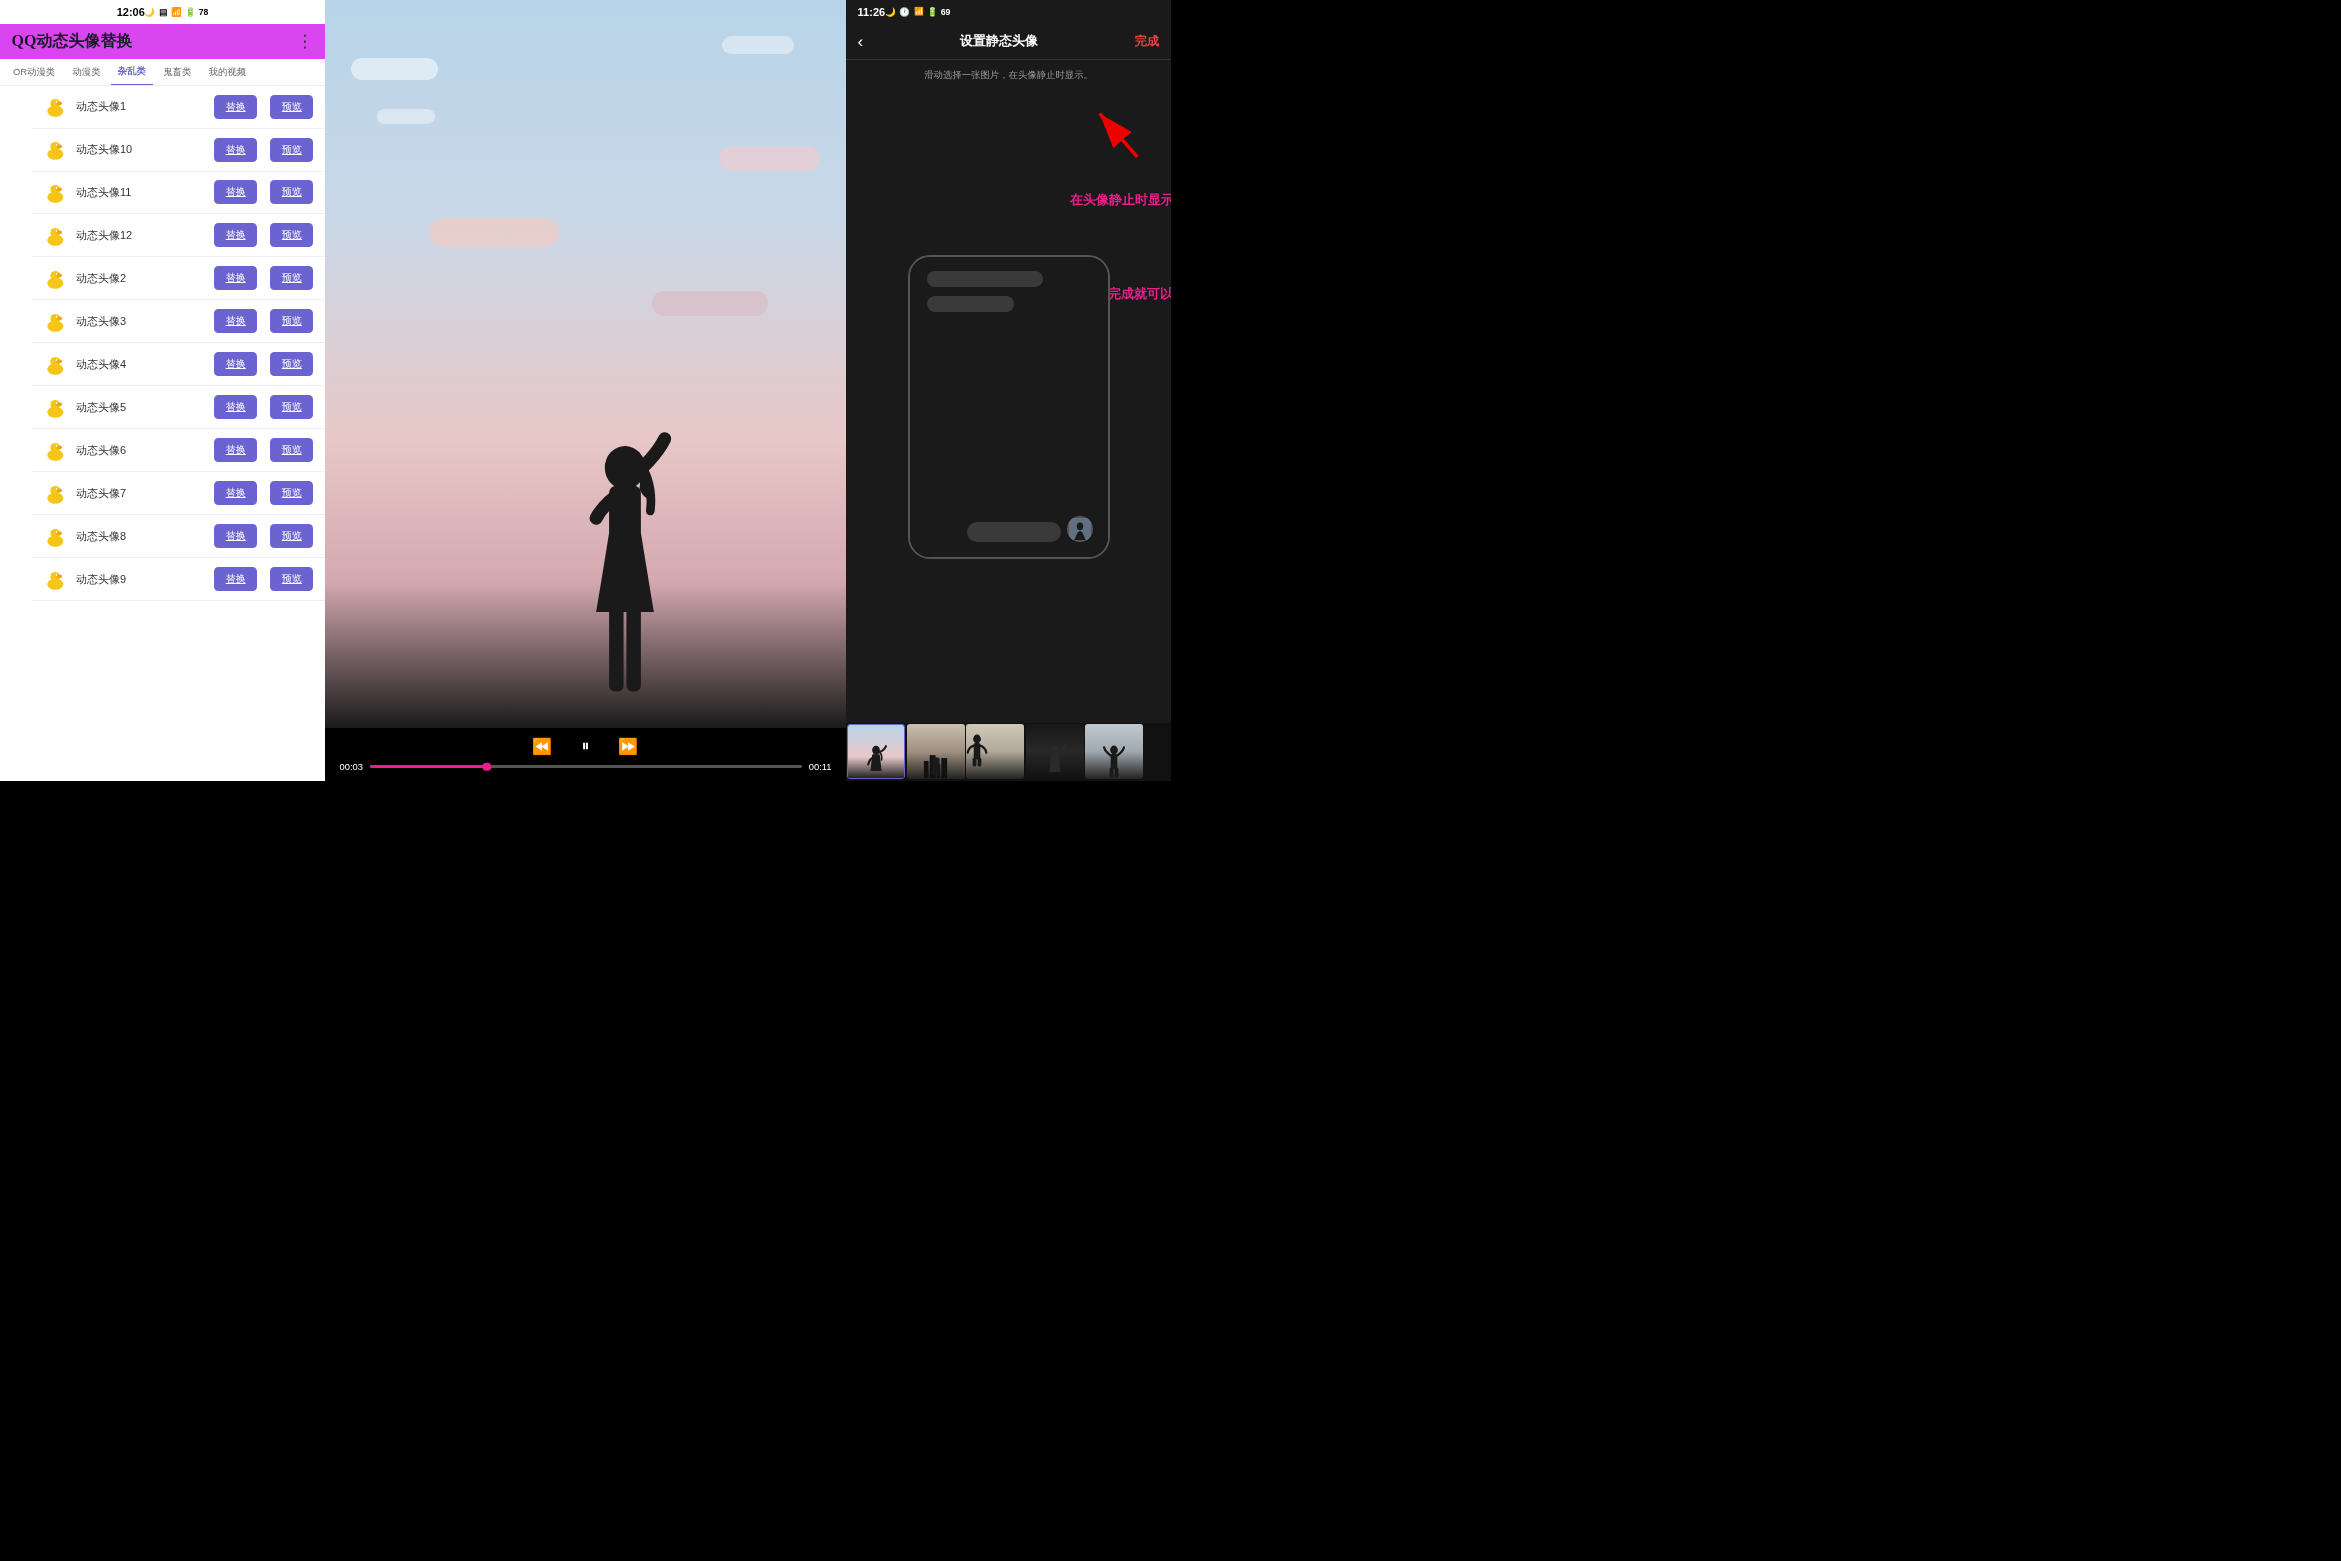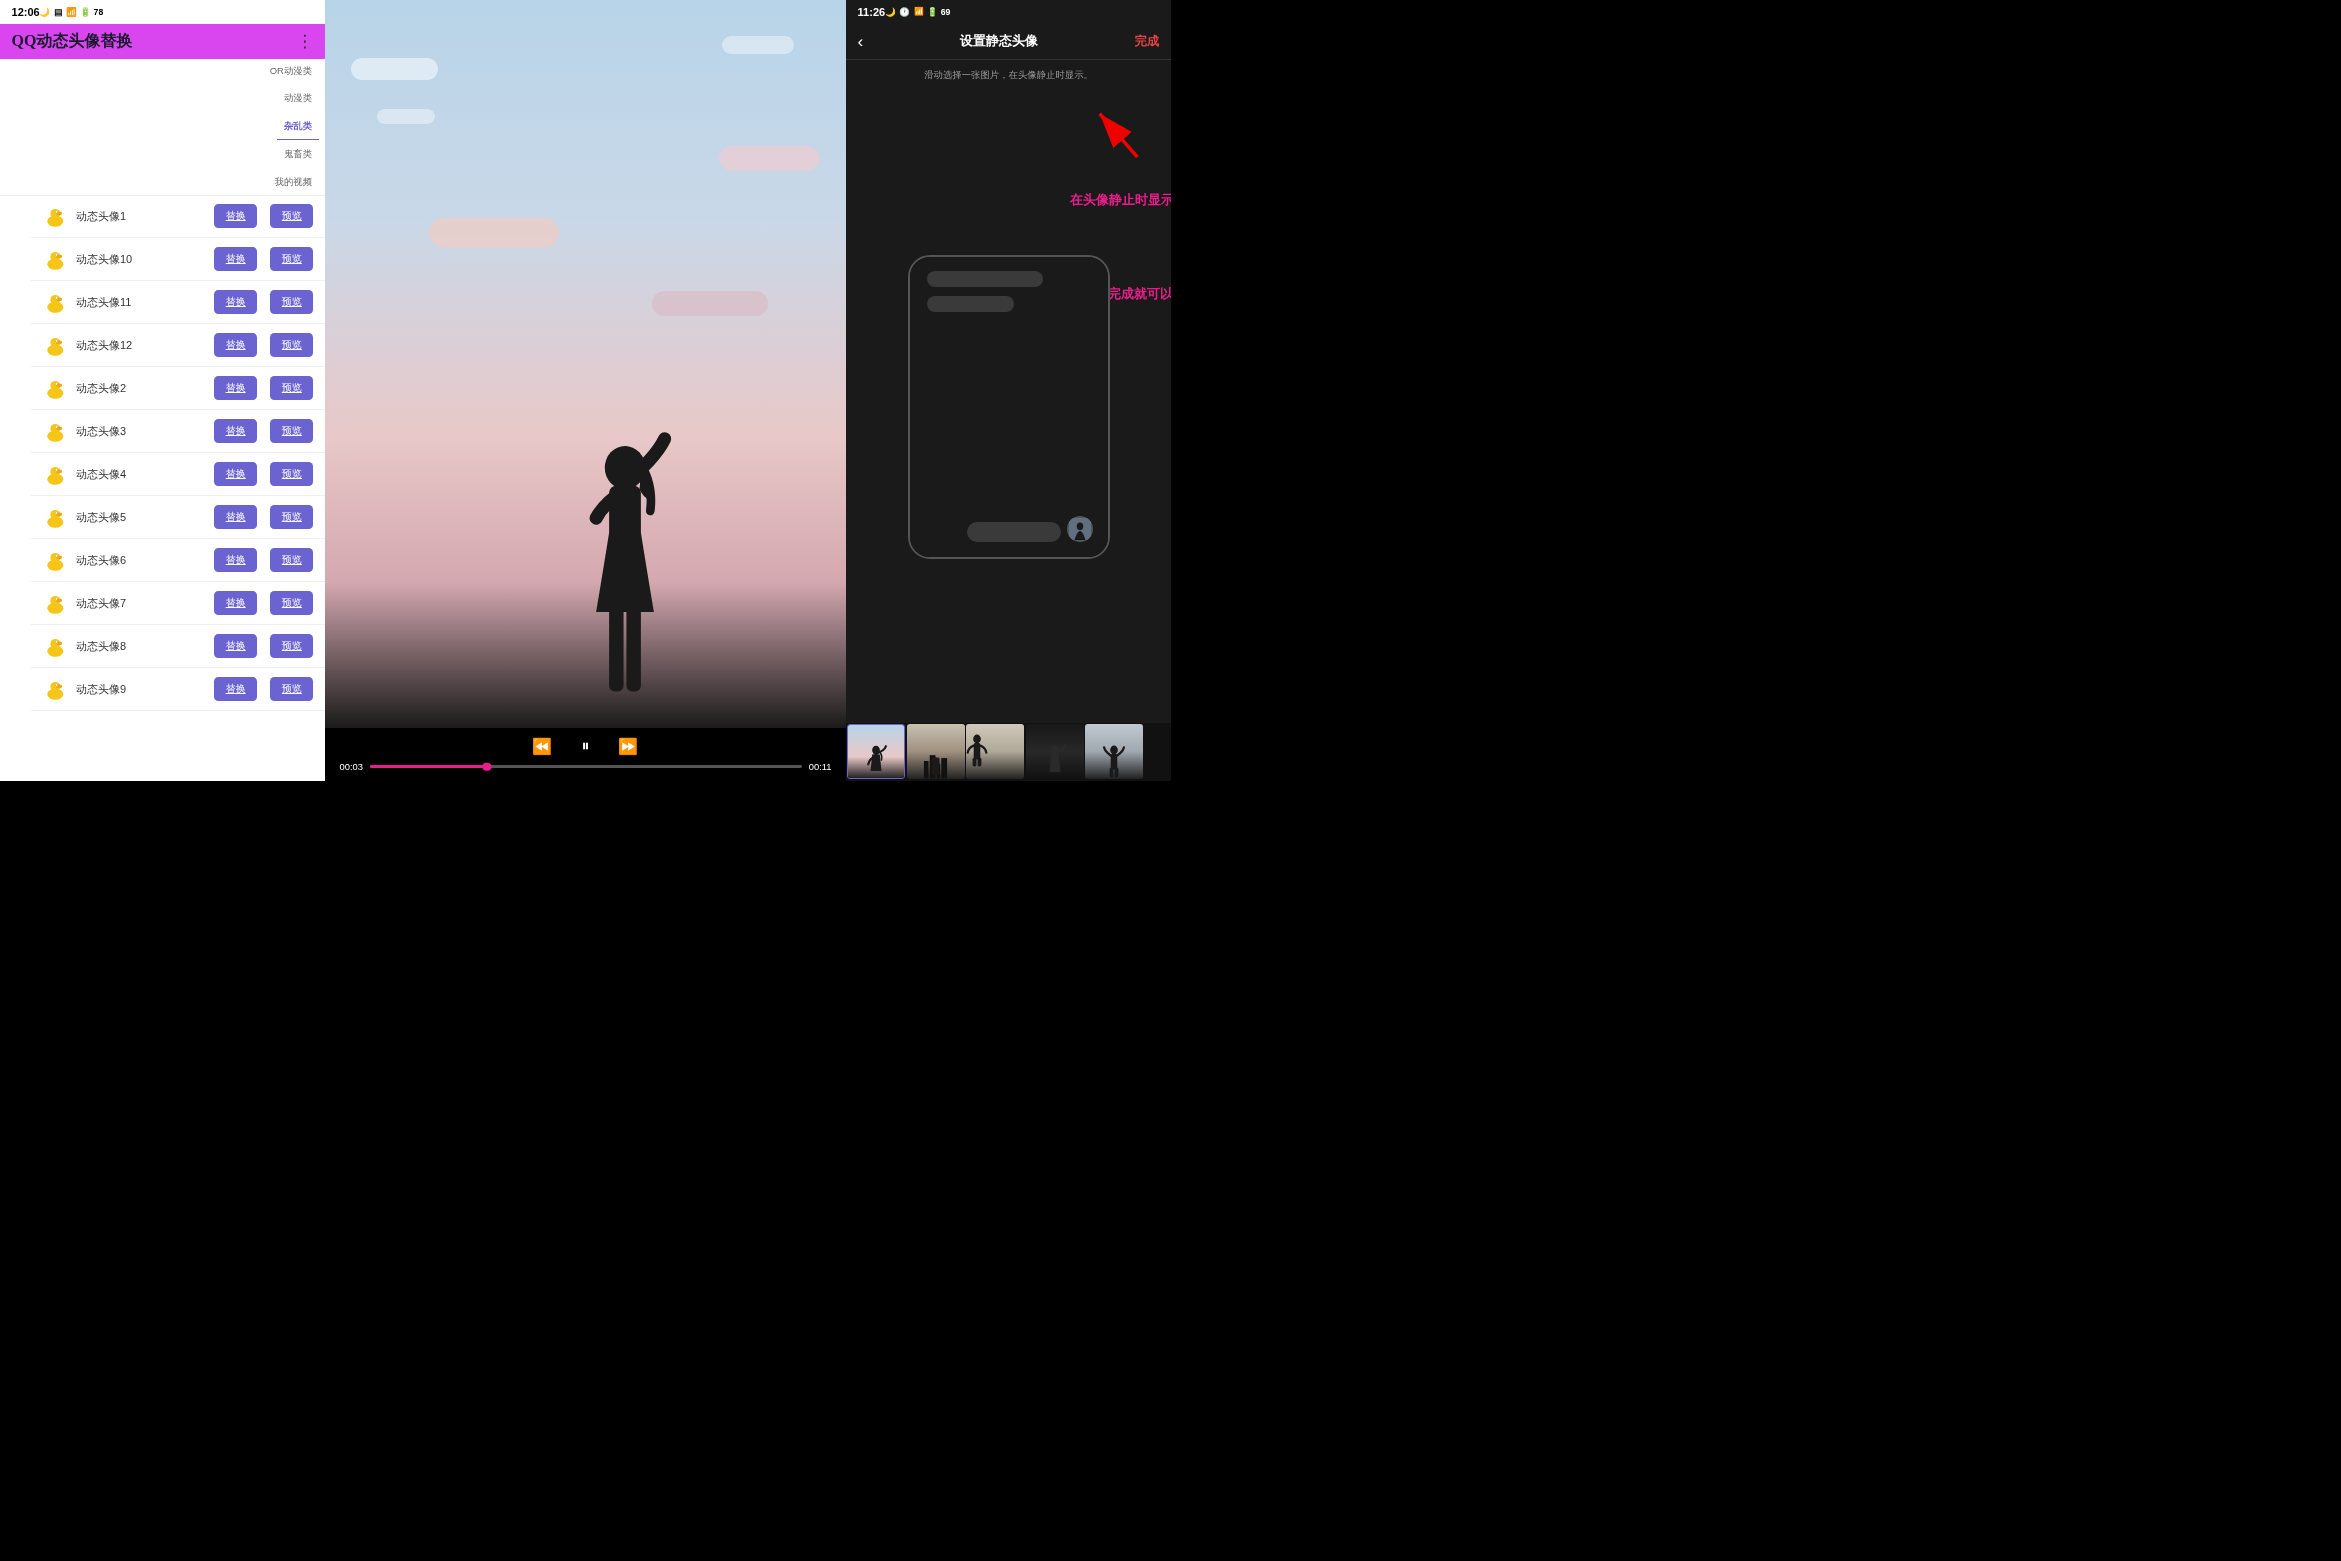--- a/index.html
+++ b/index.html
@@ -19,21 +19,21 @@
       height: 781px;
       background: #fff;
       display: flex;
       flex-direction: column;
       overflow: hidden;
       flex-shrink: 0;
     }
 
     .status-bar-left {
       display: flex;
-      justify-content: flex-start;
+      justify-content: center;
       align-items: center;
       padding: 5.8px 11.6px;
       background: #fff;
       font-size: 9.4px;
       font-weight: 600;
       color: #000;
     }
 
     .status-bar-left .time { font-size: 11px; font-weight: 700; }
     .status-icons { display: flex; gap: 3.6px; align-items: center; font-size: 8.7px; }
@@ -58,21 +58,20 @@
       color: #333;
       cursor: pointer;
     }
 
     .tabs-bar {
       display: flex;
       align-items: flex-end;
       border-bottom: 0.7px solid #eee;
       padding: 0 5.8px;
       gap: 2.9px;
-      flex-direction: column;
     }
 
     .tab-item {
       padding: 5.8px 7.2px;
       font-size: 9.4px;
       color: #666;
       cursor: pointer;
       white-space: nowrap;
       flex-shrink: 0;
     }

